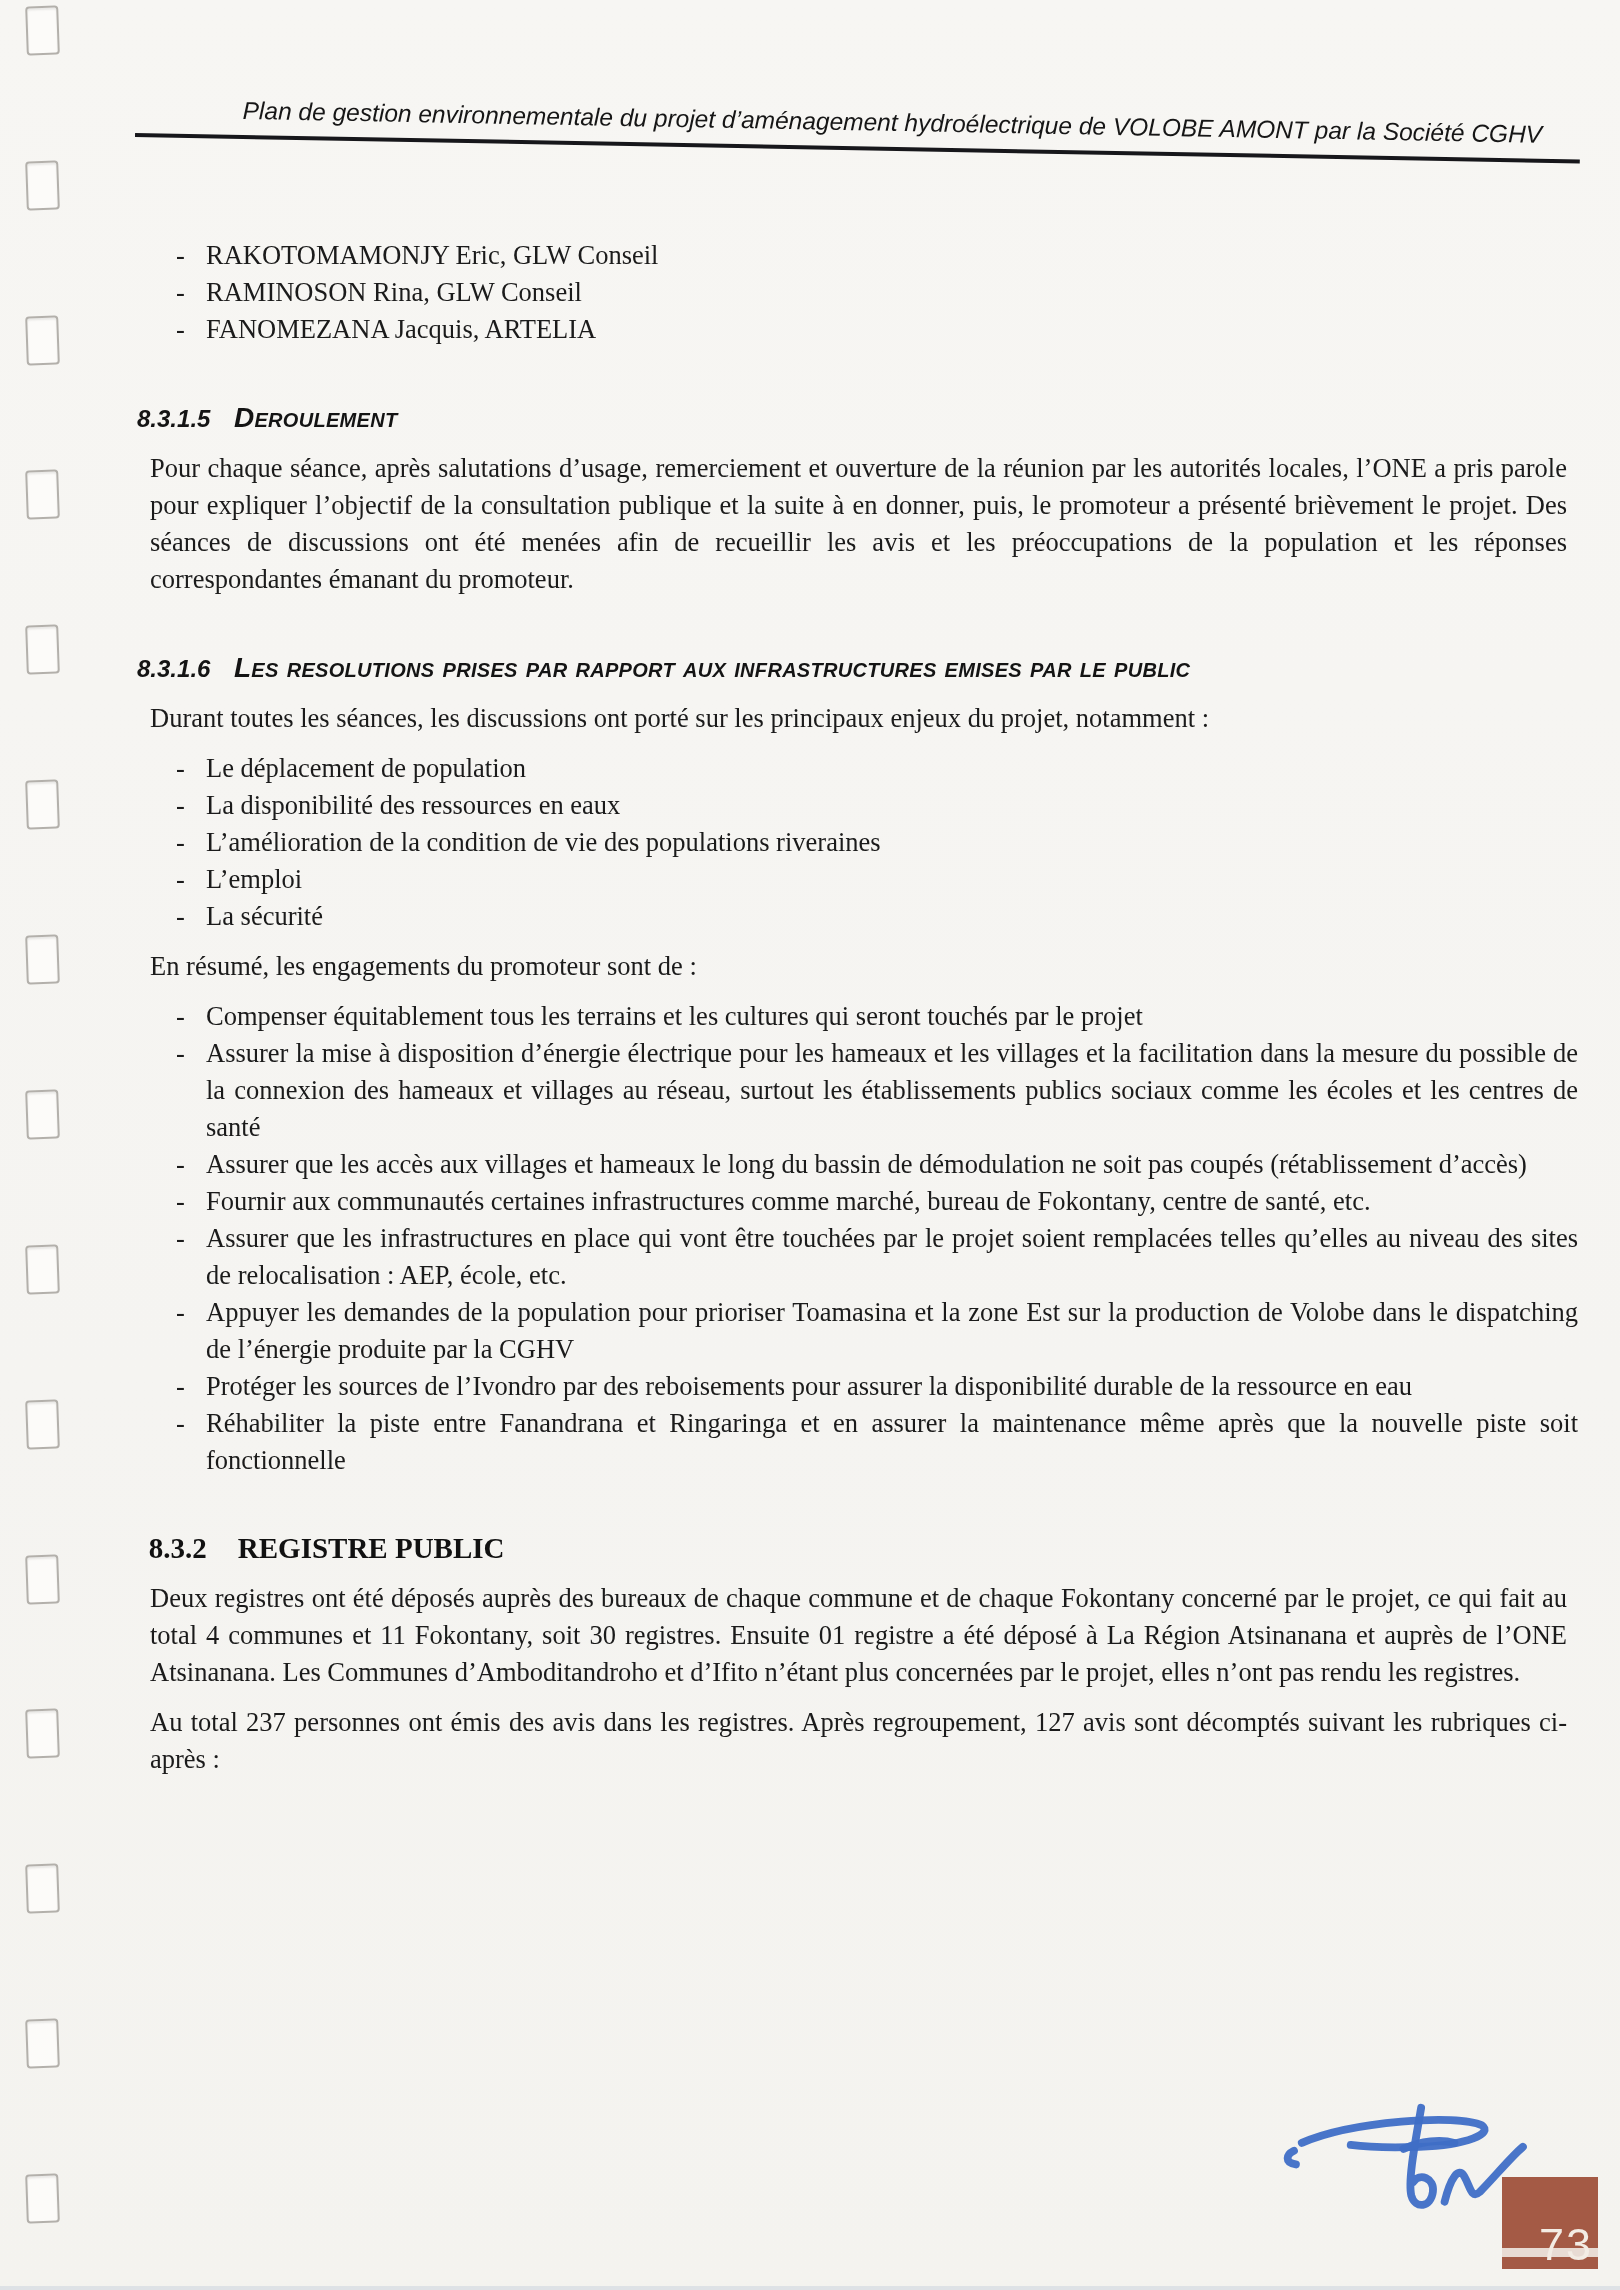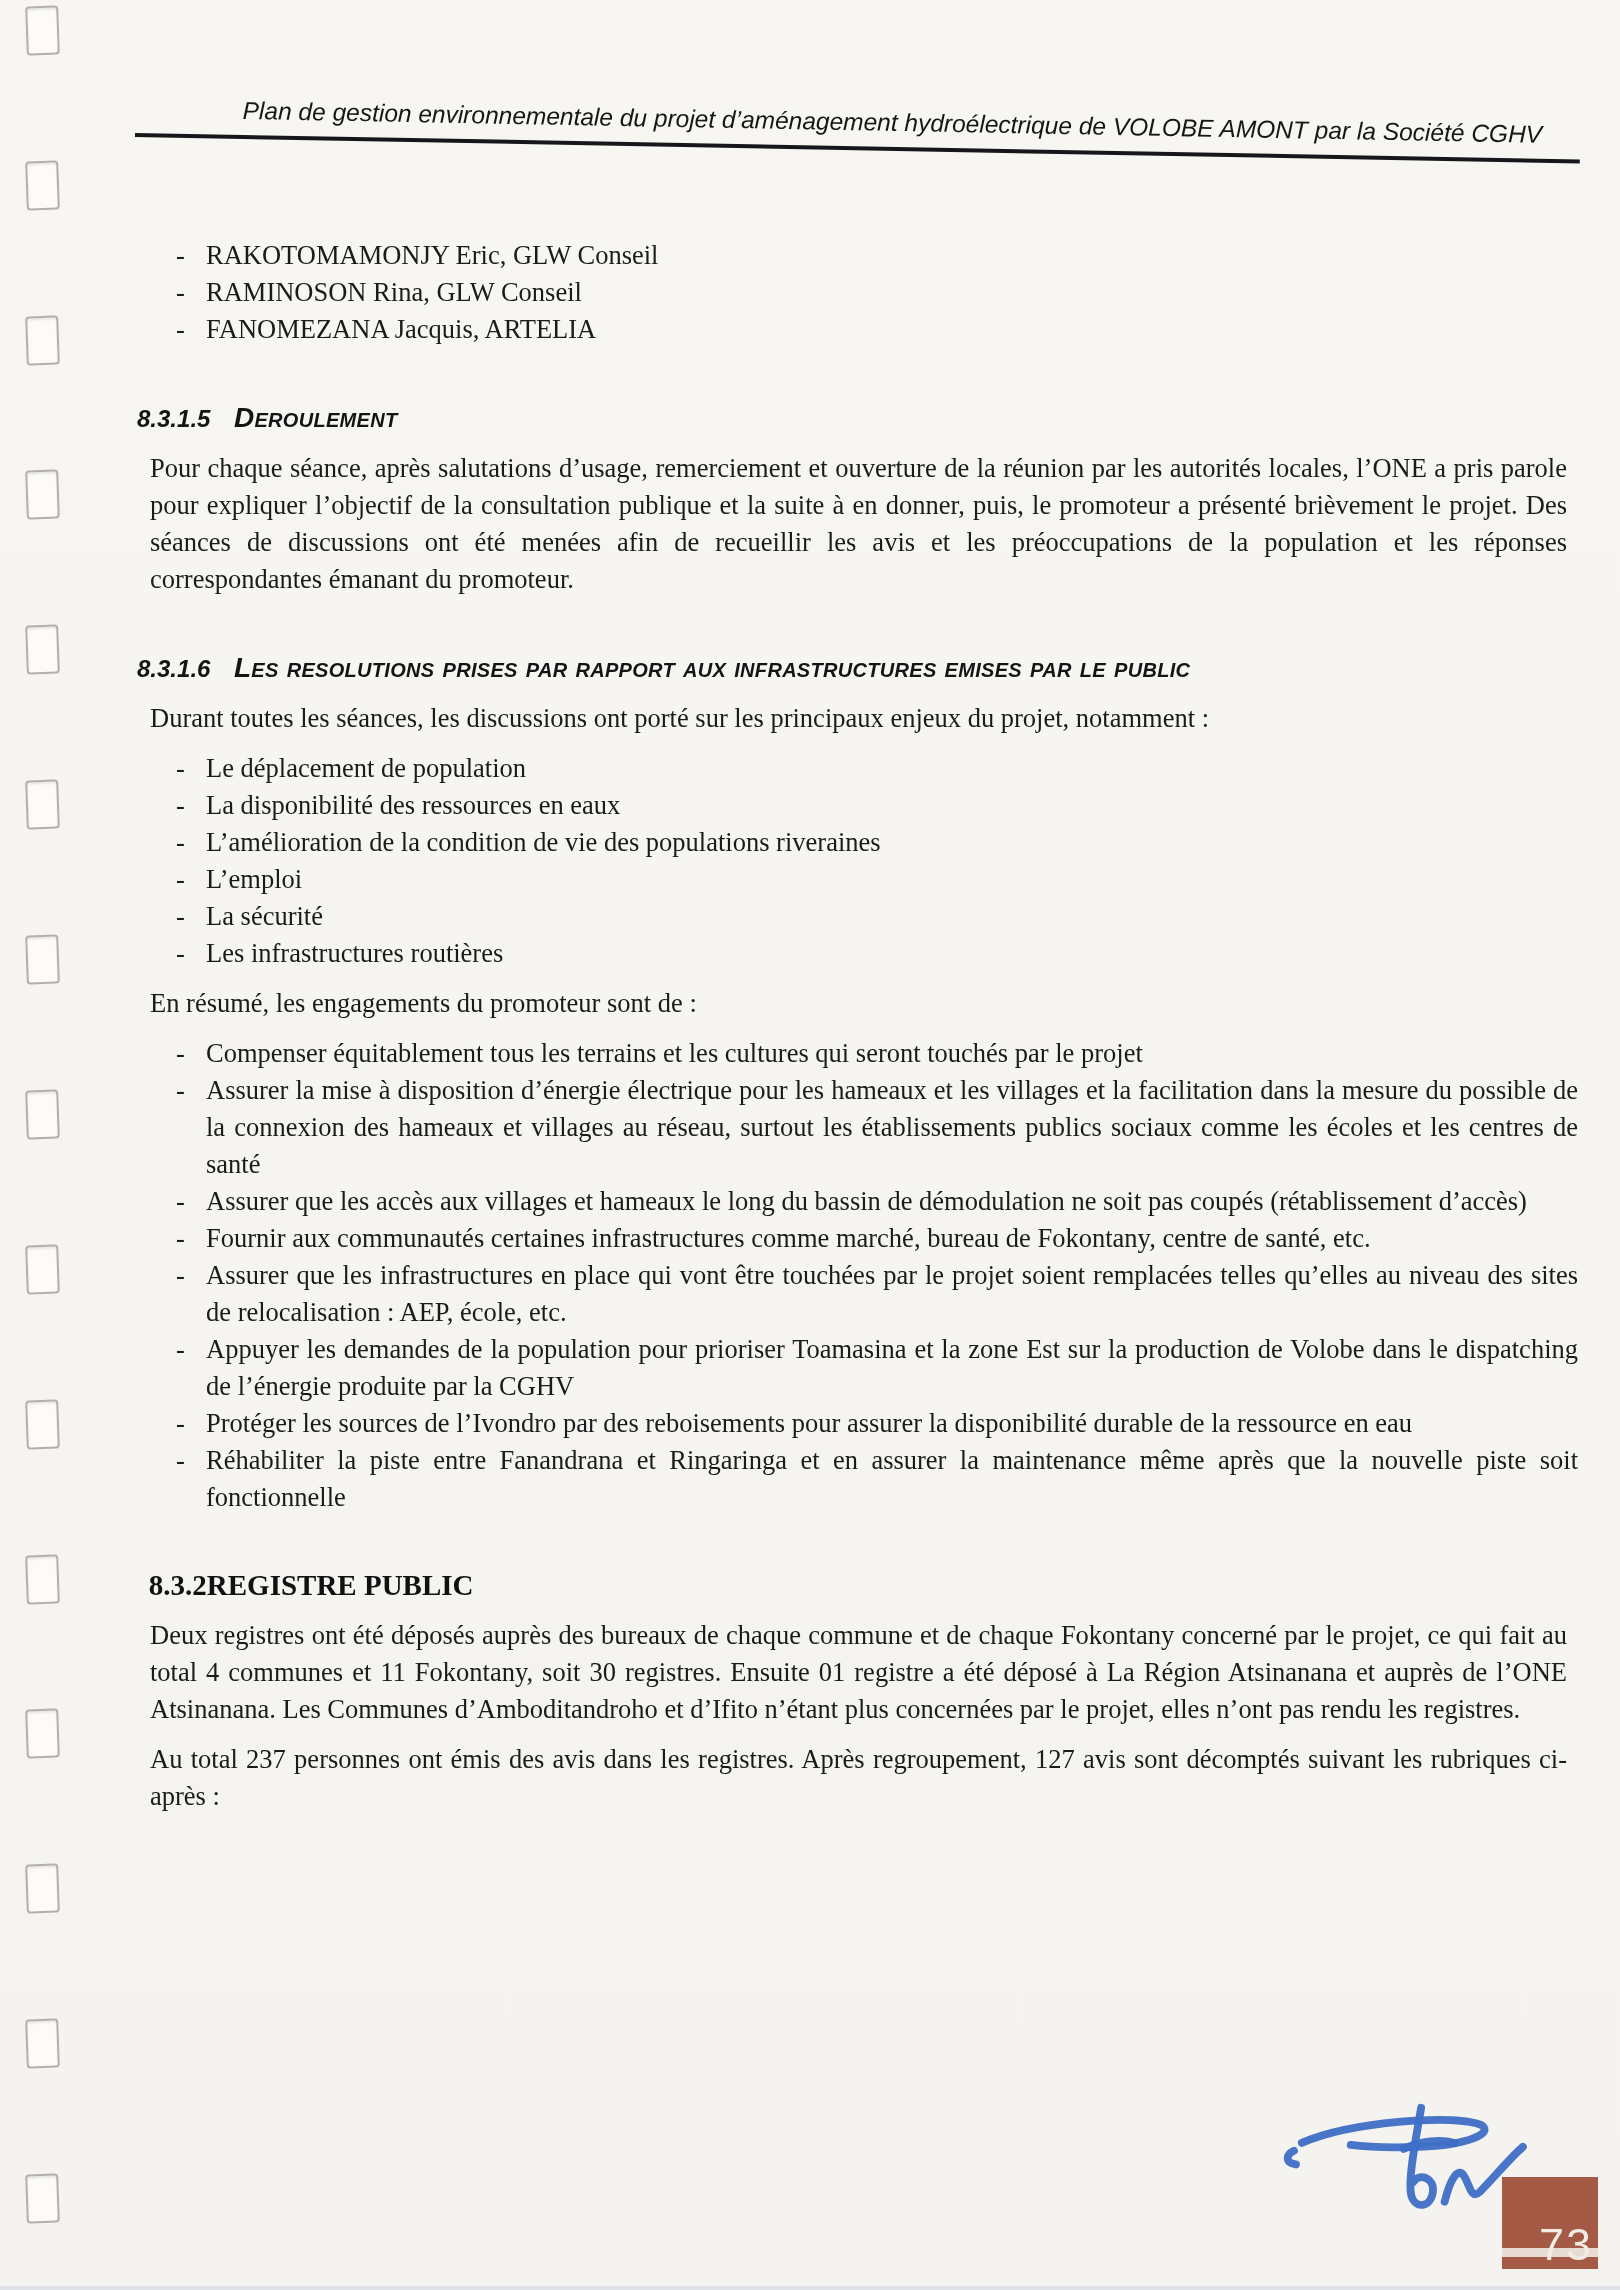--- a/index.html
+++ b/index.html
@@ -43,21 +43,21 @@
   }
   .attendees li{text-align:left;}
   .h-sub{
     display:flex;gap:23.5px;align-items:baseline;
     font-family:"Liberation Sans", sans-serif;font-style:italic;
     font-weight:bold;color:#141414;
   }
   .h-sub .h-num{font-size:24px;}
   .h-sub .h-title{font-variant:small-caps;font-size:28px;letter-spacing:0.3px;}
   .h-bold{
-    display:flex;align-items:baseline;
+    display:flex;gap:31px;align-items:baseline;
     font-weight:bold;font-size:29px;color:#111;
     padding-left:11.8px;
   }
   p.body{margin:13px;text-align:justify;}
   .mt-s{margin-top:21.6px;}
   .mt-m{margin-top:33px;}
   .mt-l{margin-top:51px;}
   
   .signature{position:absolute;left:1272px;top:2096px;width:267px;height:135px;}
   .signature path{fill:none;stroke:#3f6ec6;stroke-width:8;stroke-linecap:round;opacity:.95;}
@@ -127,21 +127,20 @@
     </div>
 
     <p class="body mt-s">Durant toutes les séances, les discussions ont porté sur les principaux enjeux du projet, notamment :</p>
 
     <ul class="dash-list">
       <li>Le déplacement de population</li>
       <li>La disponibilité des ressources en eaux</li>
       <li>L’amélioration de la condition de vie des populations riveraines</li>
       <li>L’emploi</li>
       <li>La sécurité</li>
-      <li>Les infrastructures routières</li>
     </ul>
 
     <p class="body mt-m">En résumé, les engagements du promoteur sont de :</p>
 
     <ul class="dash-list">
       <li>Compenser équitablement tous les terrains et les cultures qui seront touchés par le projet</li>
       <li>Assurer la mise à disposition d’énergie électrique pour les hameaux et les villages et la facilitation dans la mesure du possible de la connexion des hameaux et villages au réseau, surtout les établissements publics sociaux comme les écoles et les centres de santé</li>
       <li>Assurer que les accès aux villages et hameaux le long du bassin de démodulation ne soit pas coupés (rétablissement d’accès)</li>
       <li>Fournir aux communautés certaines infrastructures comme marché, bureau de Fokontany, centre de santé, etc.</li>
       <li>Assurer que les infrastructures en place qui vont être touchées par le projet soient remplacées telles qu’elles au niveau des sites de relocalisation : AEP, école, etc.</li>

